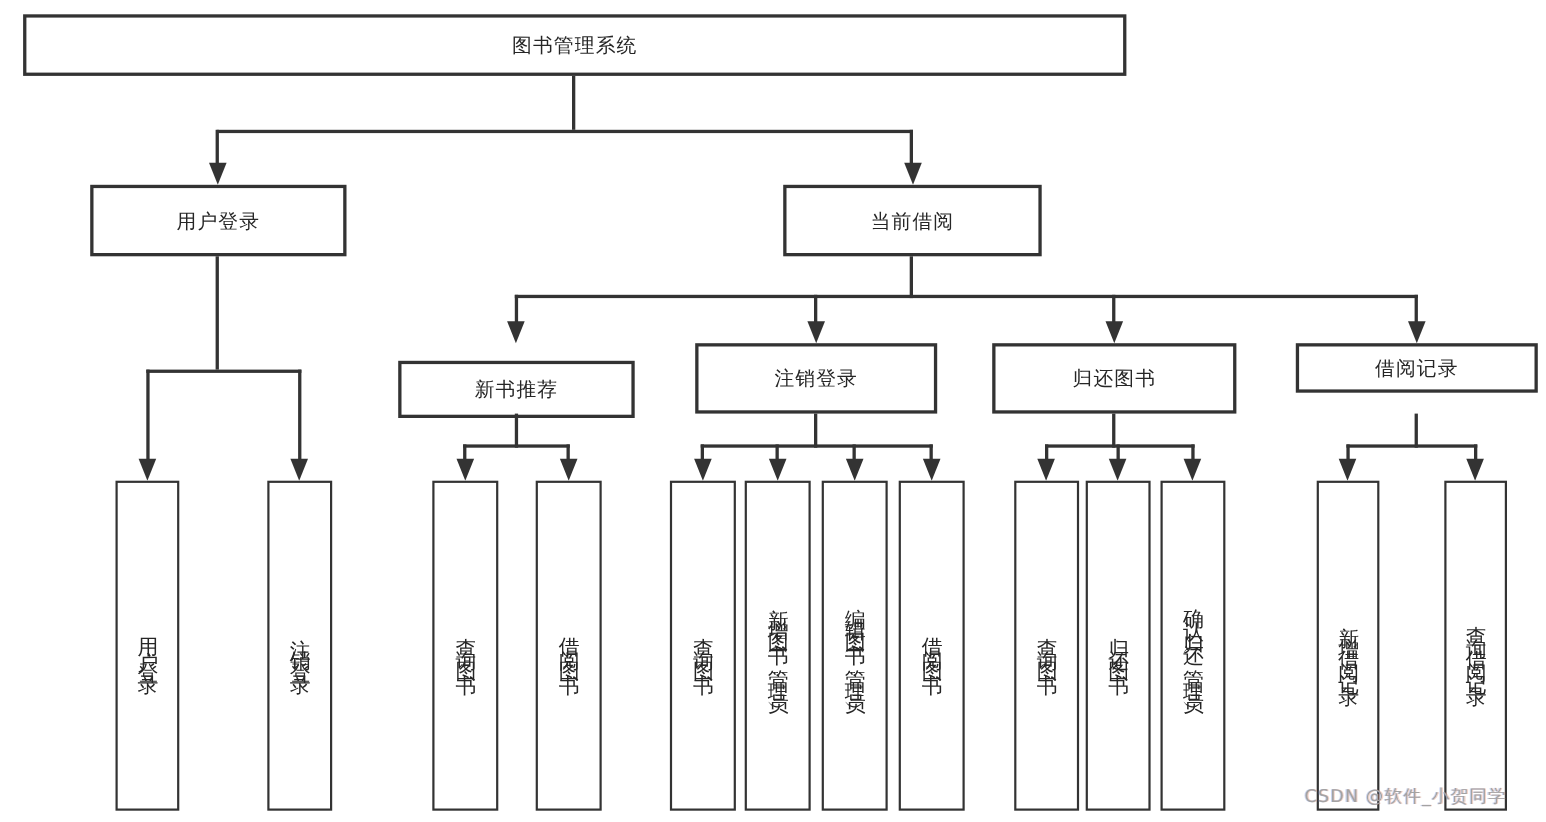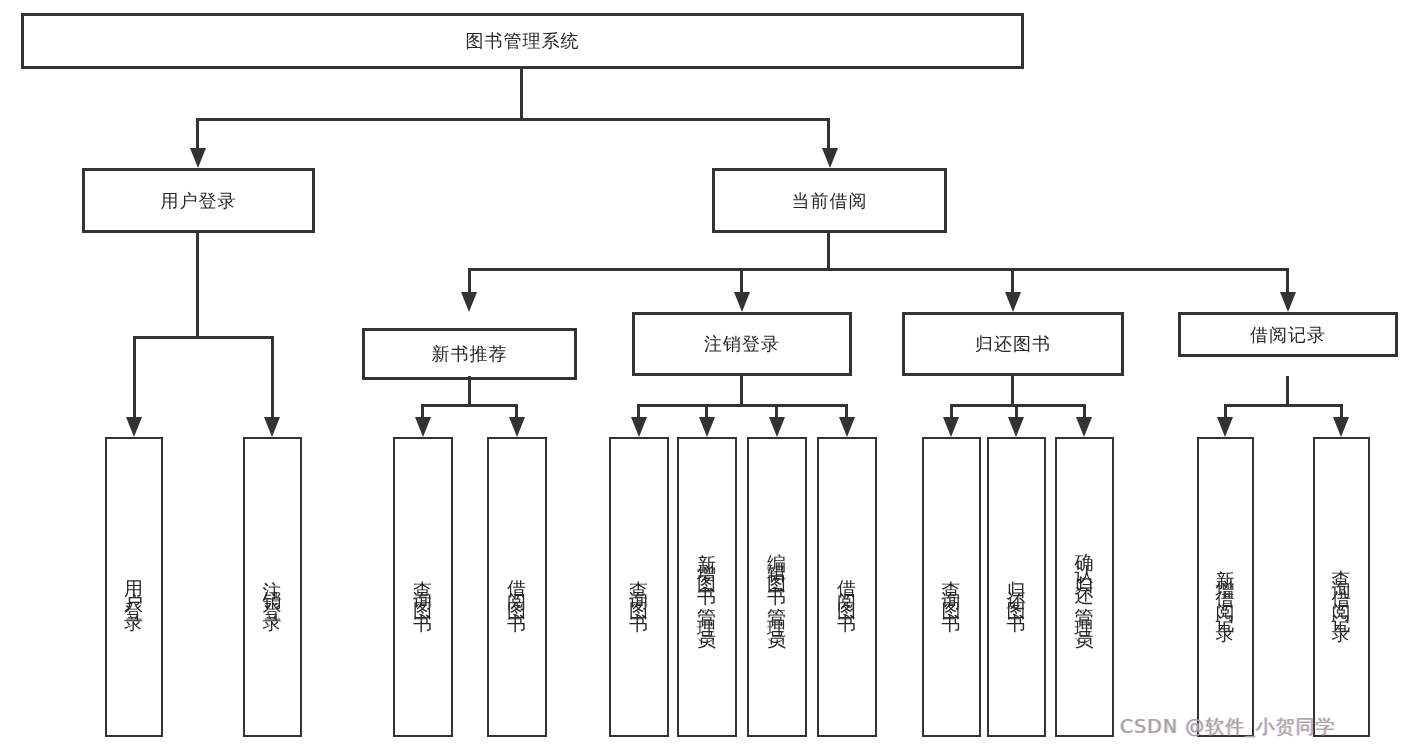--- a/index.html
+++ b/index.html
@@ -46,22 +46,22 @@
   .v{width:3px;}
   .h{height:3px;}
   .arw{
     position:absolute;width:0;height:0;
     border-left:8px solid transparent;
     border-right:8px solid transparent;
     border-top:20px solid var(--line);
   }
   .watermark{
     position:absolute;
-    left:1120px;top:714px;
-    font-size:19px;
+    left:1186px;top:714px;
+    font-size:16px;
     letter-spacing:1px;
     color:var(--watermark);
     text-shadow:1px 0 rgba(214,110,80,.30),-1px 0 rgba(90,120,210,.30);
     white-space:nowrap;
   }
 </style>
 </head>
 <body>
 
 <div id="canvas">

